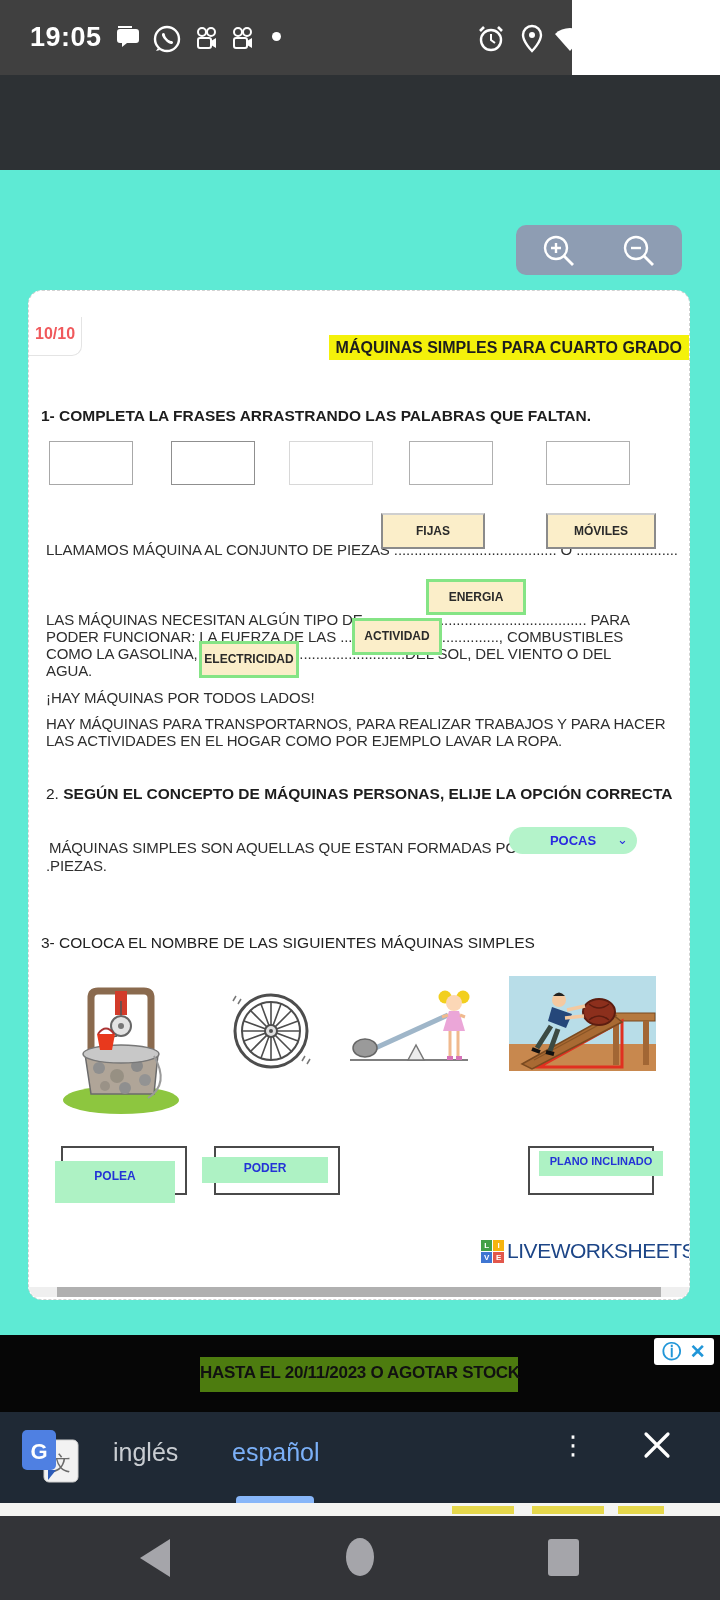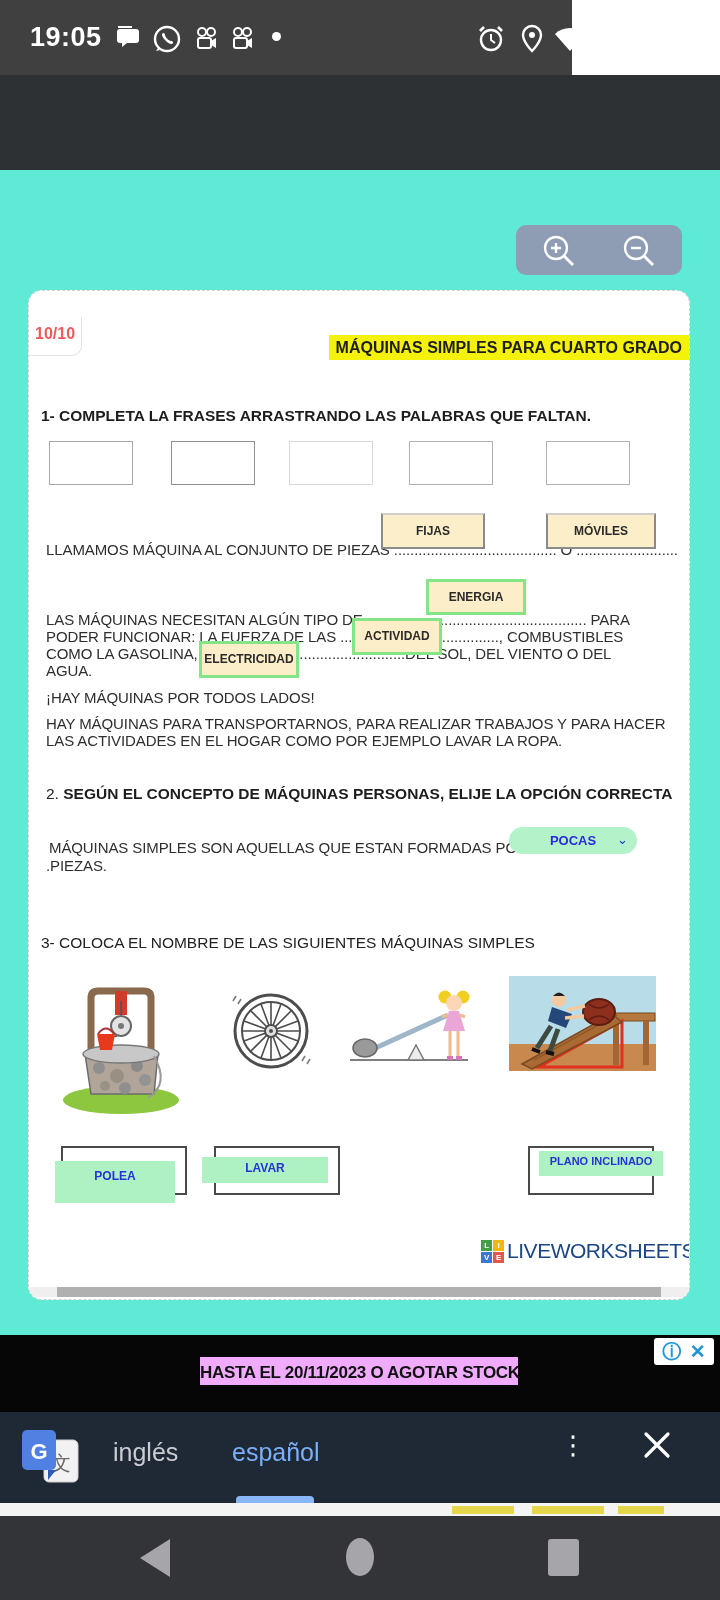--- a/index.html
+++ b/index.html
@@ -55,21 +55,21 @@
   .logo{right:-6px;top:948px;display:flex;align-items:center;gap:3px;}
   .logo-grid{display:grid;grid-template-columns:11px 11px;grid-template-rows:11px 11px;gap:1px;}
   .logo-grid span{color:#fff;font-size:8px;font-weight:700;text-align:center;line-height:11px;}
   .lg0{background:#43a047;} .lg1{background:#f6b40e;} .lg2{background:#3f76d2;} .lg3{background:#e2574c;}
   .logo-text{font-size:21px;font-weight:400;color:#1c4587;letter-spacing:-.5px;white-space:nowrap;}
   .hscroll-track{left:0;top:996px;width:660px;height:10px;background:#efefef;}
   .hscroll-thumb{left:28px;top:996px;width:604px;height:10px;background:#b0b0b0;}
 
   
   .ad{left:0;top:1335px;width:720px;height:77px;background:#060606;}
-  .ad-banner{left:200px;top:22px;width:318px;height:28px;background:#f0abfc;color:#111;
+  .ad-banner{left:200px;top:22px;width:318px;height:35px;background:#4d7c0f;color:#111;
              font-size:17px;font-weight:700;text-align:center;line-height:31px;white-space:nowrap;letter-spacing:-.3px;}
   .ad-chip{right:6px;top:3px;width:60px;height:27px;background:#fff;border-radius:3px;
            display:flex;align-items:center;justify-content:space-evenly;}
   .ad-info{color:#2196d8;font-size:19px;font-weight:700;}
   .ad-x{color:#2196d8;font-size:19px;font-weight:700;}
 
   
   .tbar{left:0;top:1412px;width:720px;height:91px;background:#1f2935;}
   .gt-icon{left:20px;top:16px;width:62px;height:58px;}
   .tab{top:26px;font-size:25px;}
@@ -298,21 +298,21 @@
         <path d="M43 31l20 7-6 14-18-7z" fill="#25477a"></path>
         <path d="M58 34l18-4M56 42l19-2" stroke="#f4c9a0" stroke-width="3.4"></path>
         <path d="M42 50L28 72M49 53l-8 22" stroke="#3c4a42" stroke-width="5"></path>
         <path d="M23 73l8 3M37 76l8 2" stroke="#111" stroke-width="4"></path>
       </svg>
 
       <div class="abs ans-box" style="left:32px">
         <div class="ans-green" style="left:-8px;top:13px;width:120px;height:42px;line-height:30px">POLEA</div>
       </div>
       <div class="abs ans-box" style="left:185px">
-        <div class="ans-green" style="left:-14px;top:9px;width:126px;height:26px;line-height:22px">LAVAR</div>
+        <div class="ans-green" style="left:-14px;top:9px;width:126px;height:26px;line-height:22px">PODER</div>
       </div>
       <div class="abs ans-box" style="left:499px">
         <div class="ans-green" style="left:9px;top:3px;width:124px;height:25px;line-height:21px;font-size:11px">PLANO INCLINADO</div>
       </div>
 
       <div class="abs logo">
         <div class="logo-grid">
           <span class="lg0">L</span>
           <span class="lg1">I</span>
           <span class="lg2">V</span>

